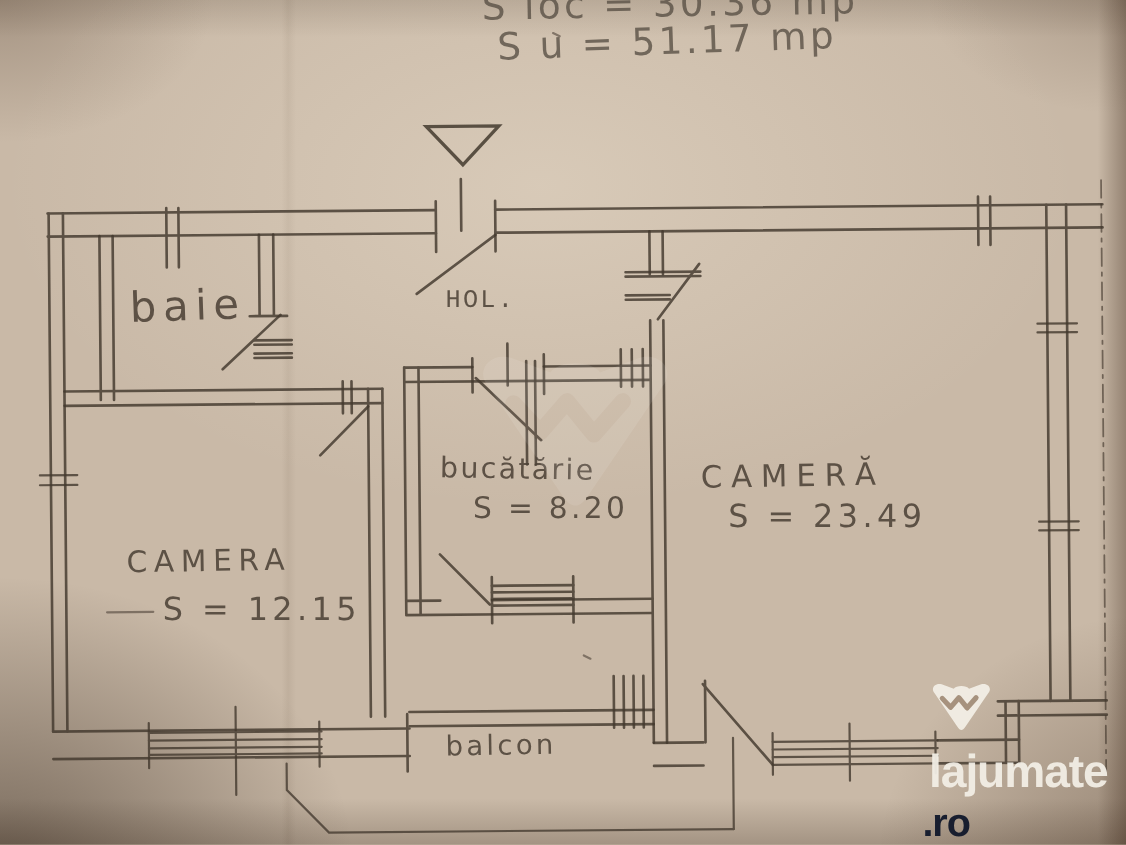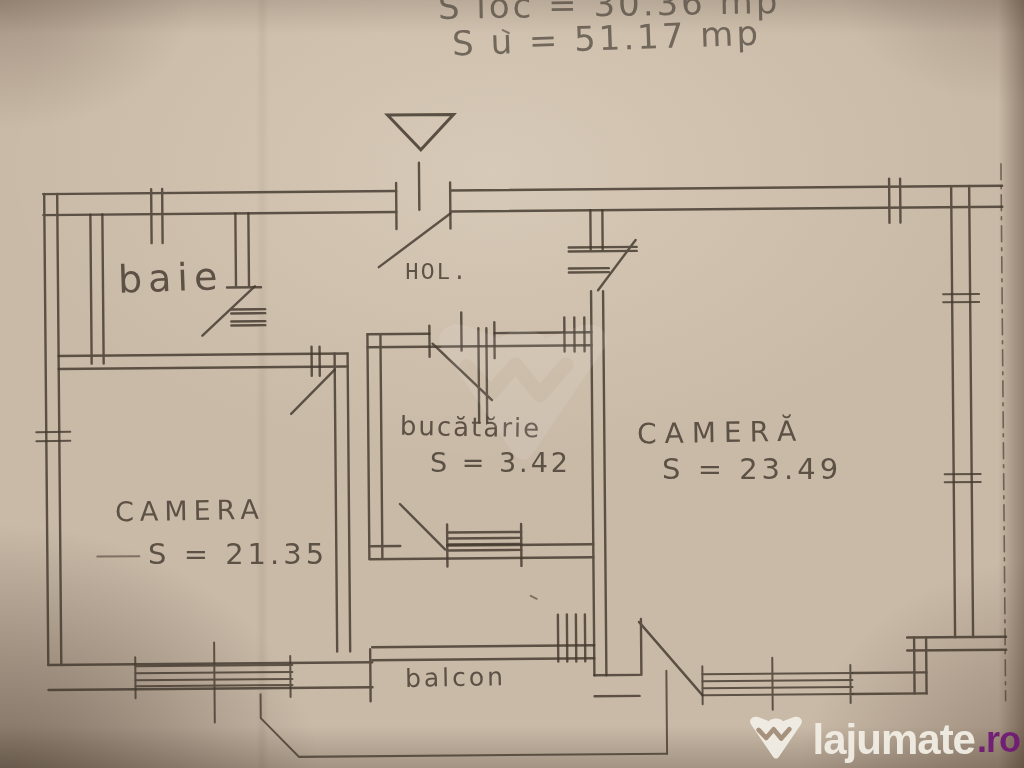--- a/index.html
+++ b/index.html
@@ -23,23 +23,24 @@
       #c9b9a7;
   }
   svg.plan{position:absolute;left:0;top:0;}
   .hand{
     position:absolute;white-space:nowrap;
     color:#4e4338;opacity:.88;
     font-family:"DejaVu Sans",sans-serif;
   }
   .hdr{color:#5a5146;opacity:.8;}
   .wm{
-    position:absolute;right:4px;bottom:2px;
-    display:flex;align-items:center;gap:8px;
+    position:absolute;right:17px;bottom:2px;
+    display:flex;align-items:flex-start;gap:8px;
     opacity:.94;
+    flex-direction:column;
   }
   .wm-text{
     font-weight:bold;font-size:42px;line-height:1;
     color:#f3efe6;letter-spacing:-1px;
     font-family:"Liberation Sans",sans-serif;
   }
   .wm-tld{font-weight:bold;font-size:36px;}
   .wm-center{
     position:absolute;left:428px;top:318px;opacity:.09;
   }
@@ -213,39 +214,39 @@
   </g>
 </svg>
 
 <span class="hand hdr" style="left:438px;top:-16px;font-size:34px;letter-spacing:3px;transform:rotate(-1deg);">S loc = 30.36 mp</span>
 <span class="hand hdr" style="left:452px;top:18px;font-size:34px;letter-spacing:3px;transform:rotate(-2deg);">S u = 51.17 mp</span>
 
 <span class="hand" style="left:118px;top:256px;font-size:38px;letter-spacing:6px;transform:rotate(-2deg);">baie</span>
 <span class="hand" style="left:405px;top:260px;font-size:23px;letter-spacing:2px;font-family:Liberation Mono, monospace;">HOL.</span>
 
 <span class="hand" style="left:400px;top:412px;font-size:26px;letter-spacing:2px;transform:rotate(1deg);">bucătărie</span>
-<span class="hand" style="left:430px;top:447px;font-size:27px;letter-spacing:3px;">S = 3.42</span>
+<span class="hand" style="left:430px;top:447px;font-size:27px;letter-spacing:3px;">S = 8.20</span>
 
 <span class="hand" style="left:637px;top:416px;font-size:28px;letter-spacing:8px;transform:rotate(-1deg);">CAMERĂ</span>
 <span class="hand" style="left:662px;top:452px;font-size:29px;letter-spacing:4px;">S = 23.49</span>
 
 <span class="hand" style="left:115px;top:495px;font-size:27px;letter-spacing:6px;transform:rotate(-1deg);">CAMERA</span>
-<span class="hand" style="left:148px;top:537px;font-size:29px;letter-spacing:4px;">S = 21.35</span>
+<span class="hand" style="left:148px;top:537px;font-size:29px;letter-spacing:4px;">S = 12.15</span>
 
 <span class="hand" style="left:405px;top:663px;font-size:25px;letter-spacing:3px;transform:rotate(-1deg);">balcon</span>
 
 <div class="wm-center">
   <svg width="190" height="150" viewBox="0 0 100 80">
     <path d="M8,18 C1,10 9,1 19,4 L38,11 C42,5 58,5 62,11 L81,4 C91,1 99,10 92,18 L56,71 C52,77 48,77 44,71 Z" fill="#ffffff"></path>
     <polyline points="20,26 33,40 46,25 59,41 73,25" fill="none" stroke="#c9b9a7" stroke-width="8" stroke-linecap="round" stroke-linejoin="round"></polyline>
   </svg>
 </div>
 
 <div class="wm">
   <span style="display:inline-block;">
     <svg width="58" height="48" viewBox="0 0 100 80">
       <path d="M8,18 C1,10 9,1 19,4 L38,11 C42,5 58,5 62,11 L81,4 C91,1 99,10 92,18 L56,71 C52,77 48,77 44,71 Z" fill="#f3efe6"></path>
       <polyline points="20,26 33,40 46,25 59,41 73,25" fill="none" stroke="#a5907c" stroke-width="8" stroke-linecap="round" stroke-linejoin="round"></polyline>
     </svg>
   </span>
   <span class="wm-text">lajumate</span>
-  <span class="wm-text wm-tld" style="color:#701a75;margin-left:-6px;">.ro</span>
+  <span class="wm-text wm-tld" style="color:#0f172a;margin-left:-6px;">.ro</span>
 </div>
 
 </body></html>

